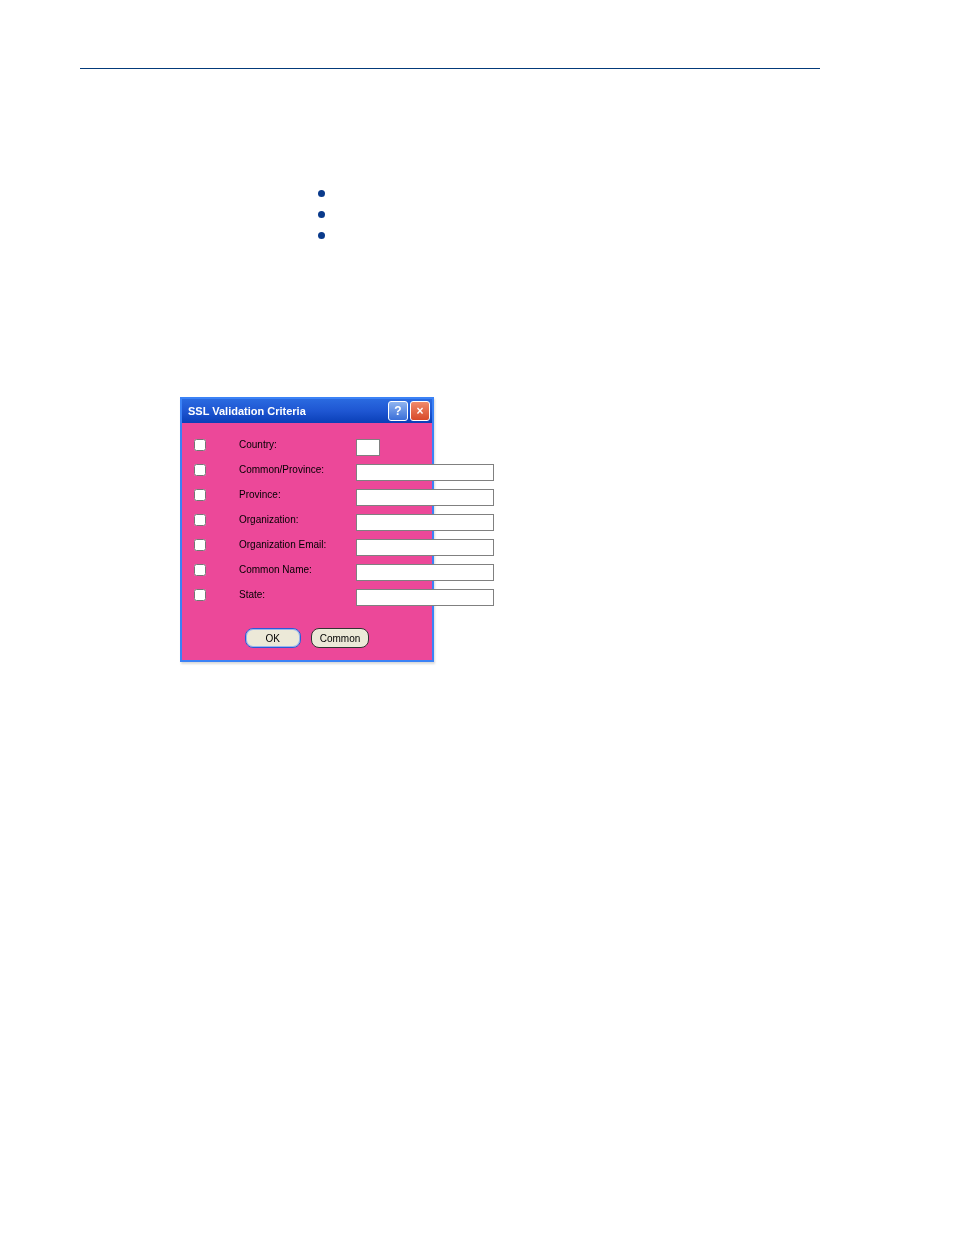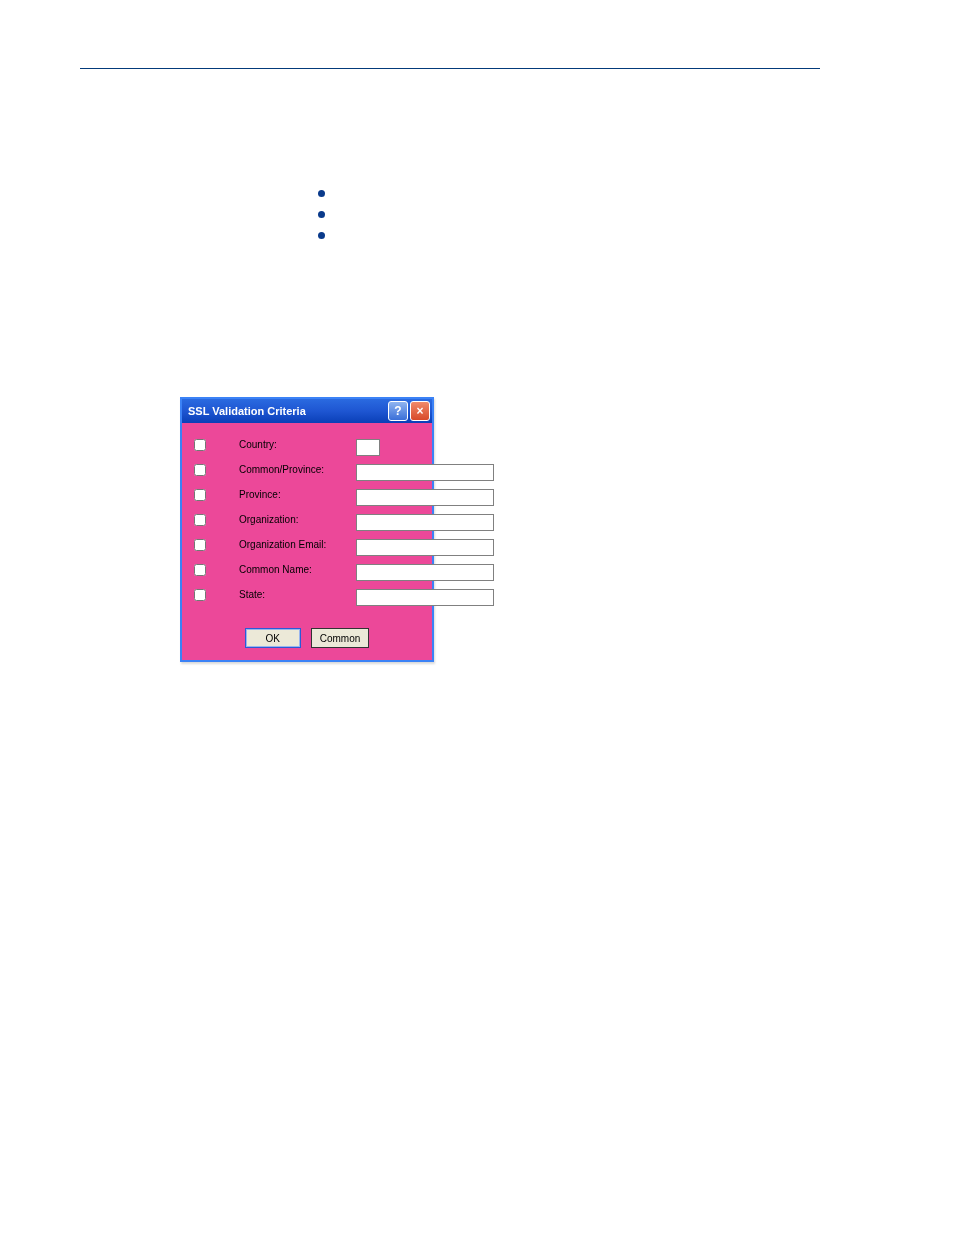--- a/index.html
+++ b/index.html
@@ -120,21 +120,21 @@
   justify-content: center;
   gap: 10px;
   padding: 6px 0 12px 0;
 }
 .dlg-btn {
   min-width: 56px;
   height: 20px;
   font-size: 10px;
   background: #ece9d8;
   border: 1px solid #333;
-  border-radius: 0;
+  border-radius: 8px;
   padding: 0 8px;
 }
 .dlg-btn.ok {
   border: 1px solid #2a5bd7;
   box-shadow: 0 0 0 1px #9ab5ee inset;
 }
 </style>
 </head>
 <body>
 

